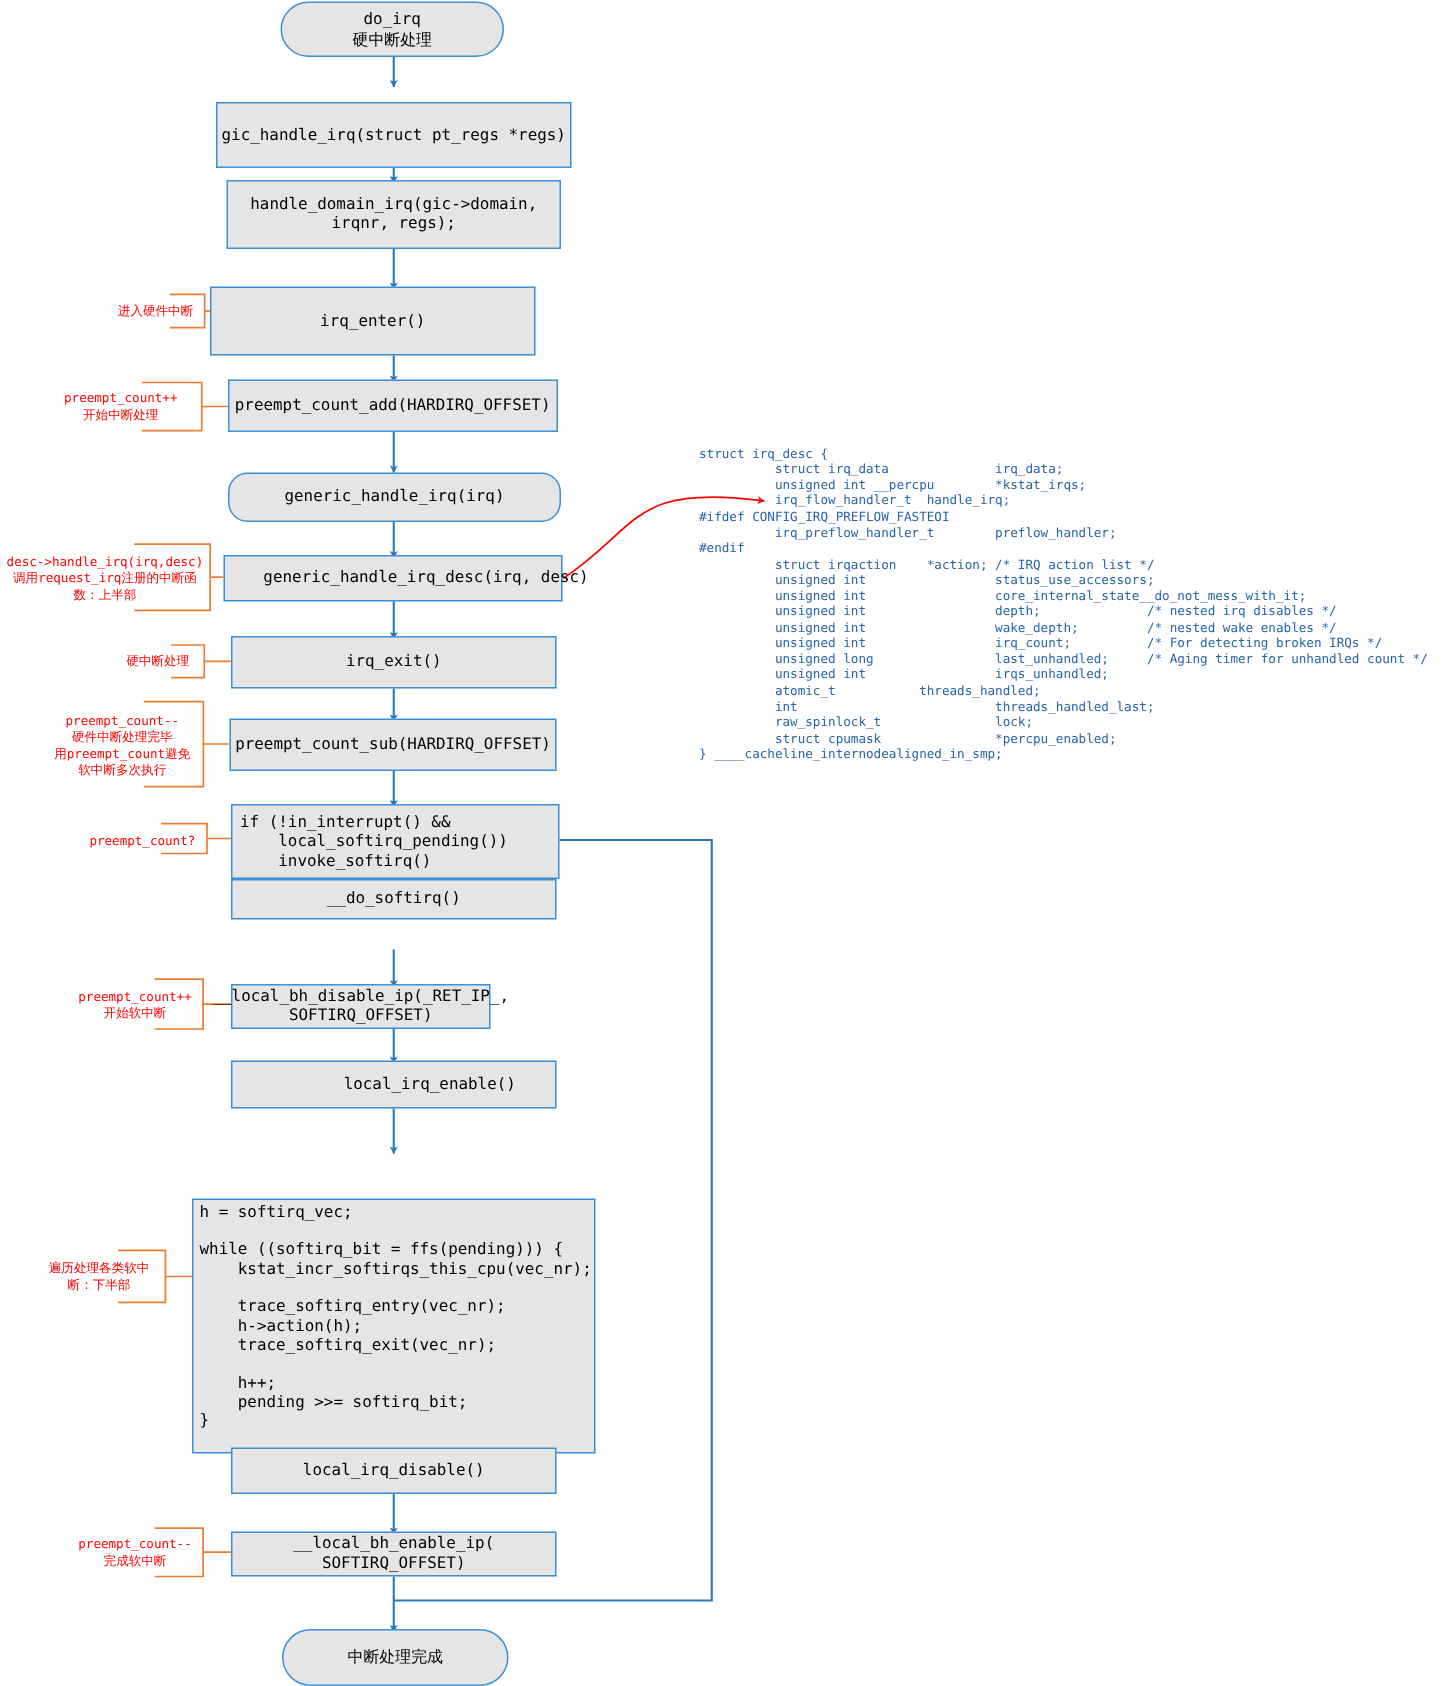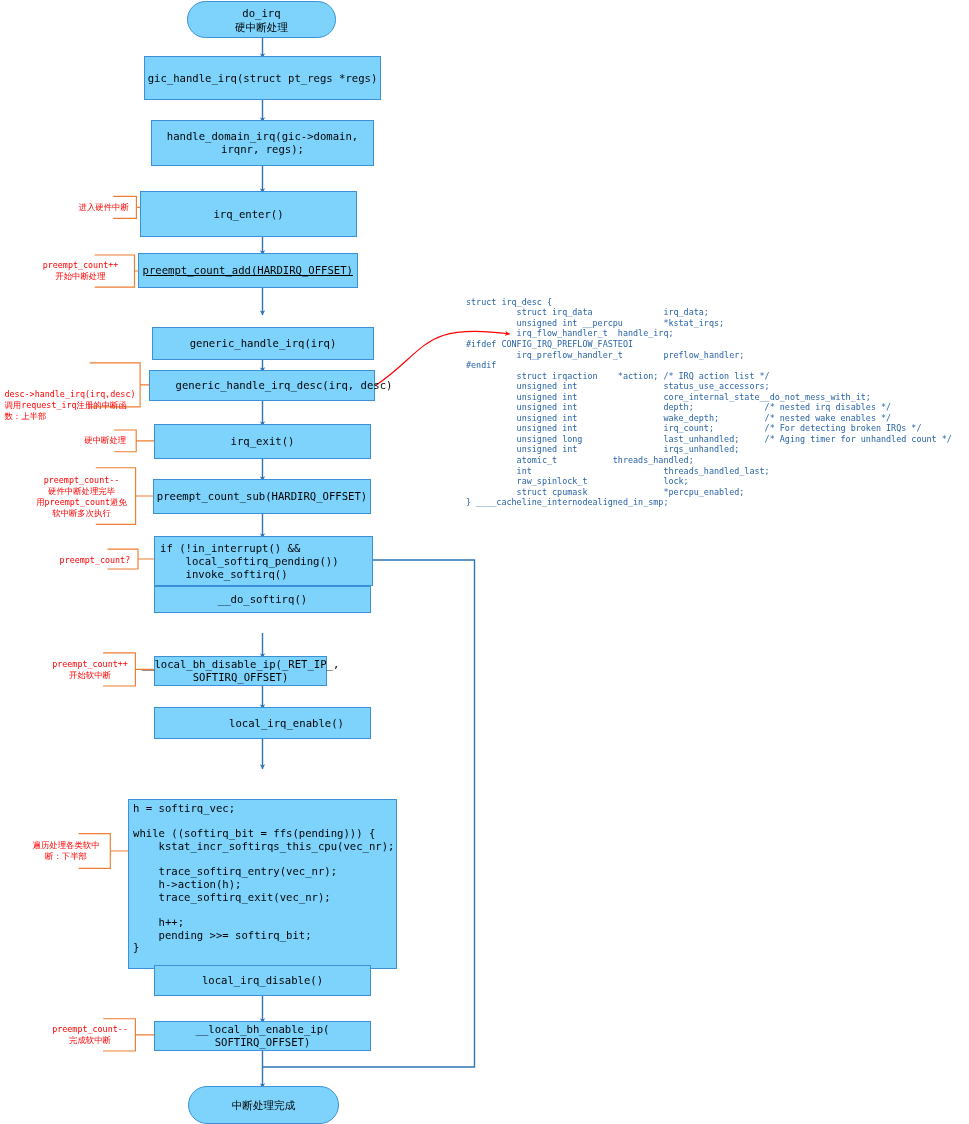--- a/index.html
+++ b/index.html
@@ -1,21 +1,21 @@
 <!DOCTYPE html>
 <html><head>
 <meta charset="utf-8">
 <title>do_irq flowchart</title>
 <style>
   html,body{margin:0;padding:0;background:#ffffff;}
   body{width:969px;height:1124px;position:relative;overflow:hidden;
        font-family:"DejaVu Sans Mono", monospace;-webkit-font-smoothing:antialiased;}
   #stage{position:absolute;left:0;top:0;width:969px;height:1124px;}
   svg#wires{position:absolute;left:0;top:0;width:969px;height:1124px;}
-  .node{position:absolute;box-sizing:border-box;background:#7dd3fc;border:1.3px solid #3C91D6;
+  .node{position:absolute;box-sizing:border-box;background:#e5e5e5;border:1.3px solid #3C91D6;
         color:#000;display:flex;align-items:center;justify-content:center;text-align:center;
         font-family:"DejaVu Sans Mono", monospace;font-size:10.6px;line-height:13px;white-space:pre;}
   .term{border-radius:999px;line-height:14px;}
   .code{align-items:flex-start;justify-content:flex-start;text-align:left;
         padding:2px 0 0 4px;line-height:12.65px;font-size:10.6px;margin-top:32px;}
   .note{position:absolute;color:#FF0000;font-family:"DejaVu Sans Mono", monospace;font-size:8.4px;
         line-height:11px;text-align:center;white-space:pre;display:flex;align-items:center;
         justify-content:center;box-sizing:border-box;}
   .struct{position:absolute;color:#2864A8;font-family:"DejaVu Sans Mono", monospace;
         font-size:8.42px;line-height:10.55px;white-space:pre;}
@@ -64,30 +64,30 @@
     <path d="M107.4,549.1 L138,549.1 L138,569 L107.4,569 M138,559 L154,559"></path>
     <path d="M103.1,652.8 L135.4,652.8 L135.4,686 L103.1,686 M135.4,669.4 L154,669.4"></path>
     <path d="M78.7,833.6 L110.3,833.6 L110.3,868.3 L78.7,868.3 M110.3,851 L128,851"></path>
     <path d="M103.1,1018.7 L135.4,1018.7 L135.4,1051 L103.1,1051 M135.4,1034.8 L154,1034.8"></path>
   </g>
 </svg>
 
 <div class="node term" style="left:187px;top:1px;width:149px;height:37px;">do_irq
 硬中断处理</div>
 
-<div class="node" style="left:144px;top:56px;width:237px;height:44px;">gic_handle_irq(struct pt_regs *regs)</div>
+<div class="node" style="left:144px;top:68px;width:237px;height:44px;">gic_handle_irq(struct pt_regs *regs)</div>
 
 <div class="node" style="left:151px;top:120px;width:223px;height:46px;">handle_domain_irq(gic-&gt;domain,
 irqnr, regs);</div>
 
 <div class="node" style="left:140px;top:191px;width:217px;height:46px;">irq_enter()</div>
 
-<div class="node" style="left:138px;top:253.2px;width:219.5px;height:35.3px;text-decoration:underline;">preempt_count_add(HARDIRQ_OFFSET)</div>
+<div class="node" style="left:152px;top:253.2px;width:219.5px;height:35.3px;">preempt_count_add(HARDIRQ_OFFSET)</div>
 
-<div class="node" style="left:152px;top:327px;width:222px;height:33px;">generic_handle_irq(irq)</div>
+<div class="node" style="left:152px;top:315px;width:222px;height:33px;border-radius:13px;">generic_handle_irq(irq)</div>
 
 <div class="node" style="left:149px;top:370px;width:226px;height:31px;padding-left:44px;">generic_handle_irq_desc(irq, desc)</div>
 
 <div class="node" style="left:154px;top:424px;width:217px;height:35px;">irq_exit()</div>
 
 <div class="node" style="left:153px;top:479px;width:218px;height:34.5px;">preempt_count_sub(HARDIRQ_OFFSET)</div>
 
 <div class="node" style="left:154px;top:536px;width:219px;height:50px;text-align:left;justify-content:flex-start;padding-left:5px;">if (!in_interrupt() &amp;&amp;
     local_softirq_pending())
     invoke_softirq()</div>
@@ -115,21 +115,21 @@
 <div class="node" style="left:154px;top:965px;width:217px;height:31px;">local_irq_disable()</div>
 
 <div class="node" style="left:154px;top:1021px;width:217px;height:30px;">__local_bh_enable_ip(
 SOFTIRQ_OFFSET)</div>
 
 <div class="node term" style="left:188px;top:1086px;width:151px;height:38px;">中断处理完成</div>
 
 <div class="note" style="left:28.7px;top:202.1px;width:150px;height:11.0px;">进入硬件中断</div>
 <div class="note" style="left:5.5px;top:260.2px;width:150px;height:22.0px;">preempt_count++
 开始中断处理</div>
-<div class="note" style="left:4.4px;top:368.8px;width:140px;height:33.0px;text-align:left;justify-content:flex-start;margin-top:20px;">desc-&gt;handle_irq(irq,desc)
+<div class="note" style="left:4.4px;top:368.8px;width:140px;height:33.0px;text-align:center;justify-content:flex-start;">desc-&gt;handle_irq(irq,desc)
 调用request_irq注册的中断函
 数：上半部</div>
 <div class="note" style="left:30.2px;top:435.4px;width:150px;height:11.0px;">硬中断处理</div>
 <div class="note" style="left:6.5px;top:474.6px;width:150px;height:44.0px;">preempt_count--
 硬件中断处理完毕
 用preempt_count避免
 软中断多次执行</div>
 <div class="note" style="left:19.9px;top:554.7px;width:150px;height:11.0px;">preempt_count?</div>
 <div class="note" style="left:15.0px;top:659.0px;width:150px;height:22.0px;">preempt_count++
 开始软中断</div>

